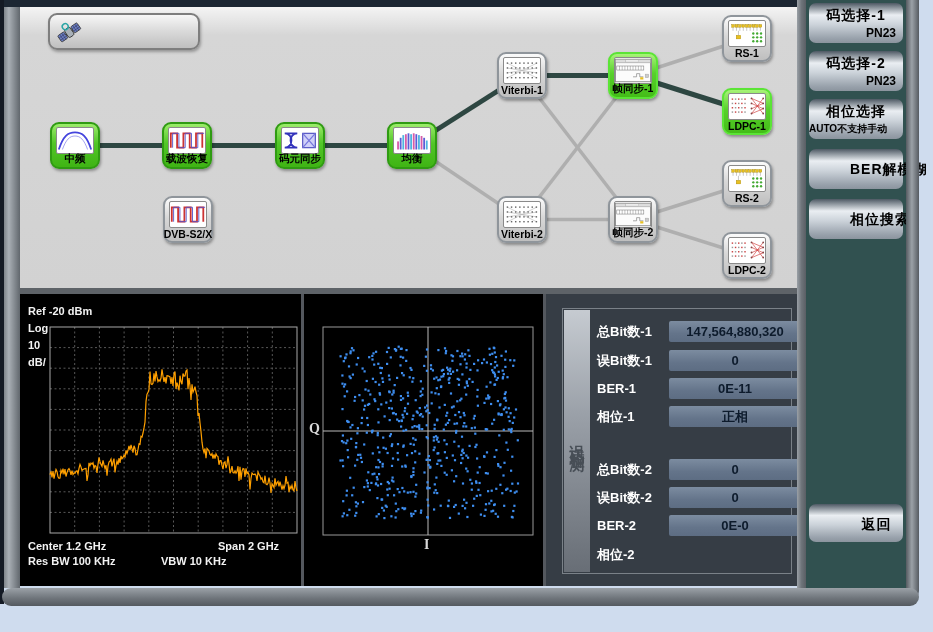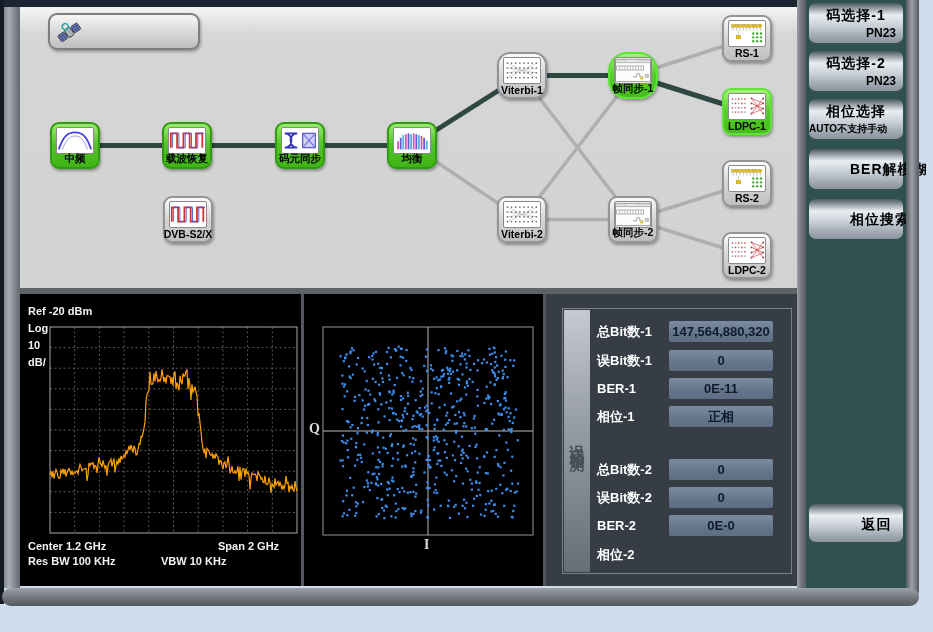--- a/index.html
+++ b/index.html
@@ -51,21 +51,21 @@
   .q-label{position:absolute;left:5px;top:127px;color:#D8D8D8;font-weight:bold;font-size:14px;font-family:"Liberation Serif","DejaVu Serif",serif;}
   .i-label{position:absolute;left:120px;top:243px;color:#D8D8D8;font-weight:bold;font-size:14px;font-family:"Liberation Serif","DejaVu Serif",serif;}
 
   .stats-inner{position:absolute;left:16px;top:14px;width:230px;height:266px;border:1px solid #7A8188;box-sizing:border-box;}
   .side-bar{position:absolute;left:1px;top:1px;bottom:1px;width:26px;
     background:linear-gradient(180deg,#C6CBD1,#9AA0A8 40%,#686E76);}
   .side-text{position:absolute;left:3px;top:50%;transform:translateY(-50%);
     writing-mode:vertical-rl;color:#474E56;font-weight:bold;font-size:15px;letter-spacing:4px;}
   .stat-row{position:absolute;left:34px;width:192px;height:21px;}
   .stat-label{position:absolute;left:0;top:0;line-height:21px;color:#FFF;font-weight:bold;font-size:13px;white-space:nowrap;}
-  .stat-value{position:absolute;left:72px;top:0;width:104px;height:21px;border-radius:2px;
+  .stat-value{position:absolute;left:72px;top:0;width:132px;height:21px;border-radius:2px;
     background:linear-gradient(180deg,#7C8CA0,#64748A 60%,#5D6D83);
     text-align:center;line-height:21px;font-weight:bold;font-size:13px;color:#0D1B2C;}
 
   
   .sidebar{position:absolute;left:806px;top:0;width:100px;height:601px;background:#315150;}
   .sidebar-btn{position:absolute;left:3px;width:94px;height:40px;border-radius:7px;cursor:pointer;
     background:linear-gradient(180deg,#4E5964 0%,#EAEEF2 30%,#CBD2D9 55%,#99A2AC 88%,#8B949E 100%);
     color:#000;font-weight:bold;box-sizing:border-box;}
   .sidebar-btn .main{display:block;text-align:center;font-size:14px;margin-top:4px;letter-spacing:1px;white-space:nowrap;}
   .sidebar-btn.single .main{margin-top:0;line-height:40px;padding-left:41px;}
@@ -146,21 +146,21 @@
         </div>
         <div class="node idle" style="left: 143px; top: 189px;">
           <div class="icon-box">
             <svg viewBox="0 0 40 26">
               <path d="M2 21 V5 H9 V21 H16 V5 H23 V21 H30 V5 H37 V21" fill="none" stroke="#CC3333" stroke-width="2"></path>
               <path d="M4 21 V5 H11 V21 H18 V5 H25 V21 H32 V5 H39" fill="none" stroke="#5555CC" stroke-width="1"></path>
             </svg>
           </div>
           <div class="node-label">DVB-S2/X</div>
         </div>
-        <div class="node idle" style="left: 477px; top: 45px; border-radius: 13px;">
+        <div class="node idle" style="left: 477px; top: 45px;">
           <div class="icon-box">
             <svg viewBox="0 0 40 26">
               <path d="M4 5 L36 21 M4 21 L36 5 M4 10.3 L36 15.6 M4 15.6 L36 10.3" stroke="#B8B8B8" stroke-width="0.7" fill="none"></path>
               <rect x="3" y="4" width="1.6" height="1.6" fill="#666"></rect>
               <rect x="7.6" y="4" width="1.6" height="1.6" fill="#666"></rect>
               <rect x="12.2" y="4" width="1.6" height="1.6" fill="#666"></rect>
               <rect x="16.799999999999997" y="4" width="1.6" height="1.6" fill="#666"></rect>
               <rect x="21.4" y="4" width="1.6" height="1.6" fill="#666"></rect>
               <rect x="26" y="4" width="1.6" height="1.6" fill="#666"></rect>
               <rect x="30.599999999999998" y="4" width="1.6" height="1.6" fill="#666"></rect>
@@ -226,21 +226,21 @@
               <rect x="12.2" y="20.200000000000003" width="1.6" height="1.6" fill="#666"></rect>
               <rect x="16.799999999999997" y="20.200000000000003" width="1.6" height="1.6" fill="#666"></rect>
               <rect x="21.4" y="20.200000000000003" width="1.6" height="1.6" fill="#666"></rect>
               <rect x="26" y="20.200000000000003" width="1.6" height="1.6" fill="#666"></rect>
               <rect x="30.599999999999998" y="20.200000000000003" width="1.6" height="1.6" fill="#666"></rect>
               <rect x="35.199999999999996" y="20.200000000000003" width="1.6" height="1.6" fill="#666"></rect>
             </svg>
           </div>
           <div class="node-label">Viterbi-2</div>
         </div>
-        <div class="node highlight" style="left: 588px; top: 45px; border-radius: 19px;">
+        <div class="node highlight" style="left: 588px; top: 45px;">
           <div class="icon-box">
             <svg viewBox="0 0 40 26">
               <rect x="0.5" y="0.5" width="39" height="25" fill="#FCFCFC" stroke="#888" stroke-width="1"></rect>
               <rect x="0.5" y="0.5" width="39" height="4" fill="#DDD" stroke="#888" stroke-width="0.5"></rect>
               <rect x="12" y="1.3" width="14" height="2.2" fill="#F5F5F5" stroke="#999" stroke-width="0.3"></rect>
               <rect x="2" y="8" width="30" height="4.5" fill="#FFF" stroke="#777" stroke-width="0.6"></rect>
               <path d="M5 8 v4.5 M8 8 v4.5 M11 8 v4.5 M14 8 v4.5 M17 8 v4.5 M20 8 v4.5 M23 8 v4.5 M26 8 v4.5 M29 8 v4.5" stroke="#777" stroke-width="0.5"></path>
               <path d="M20 20 h4 v-3.5 h3.5 v3.5 h4" stroke="#888" stroke-width="0.8" fill="none"></path>
               <rect x="28" y="20.5" width="3.5" height="2.5" fill="#E8C020"></rect>
               <rect x="33.5" y="17" width="4" height="4" fill="#CCC" stroke="#999" stroke-width="0.4"></rect>

